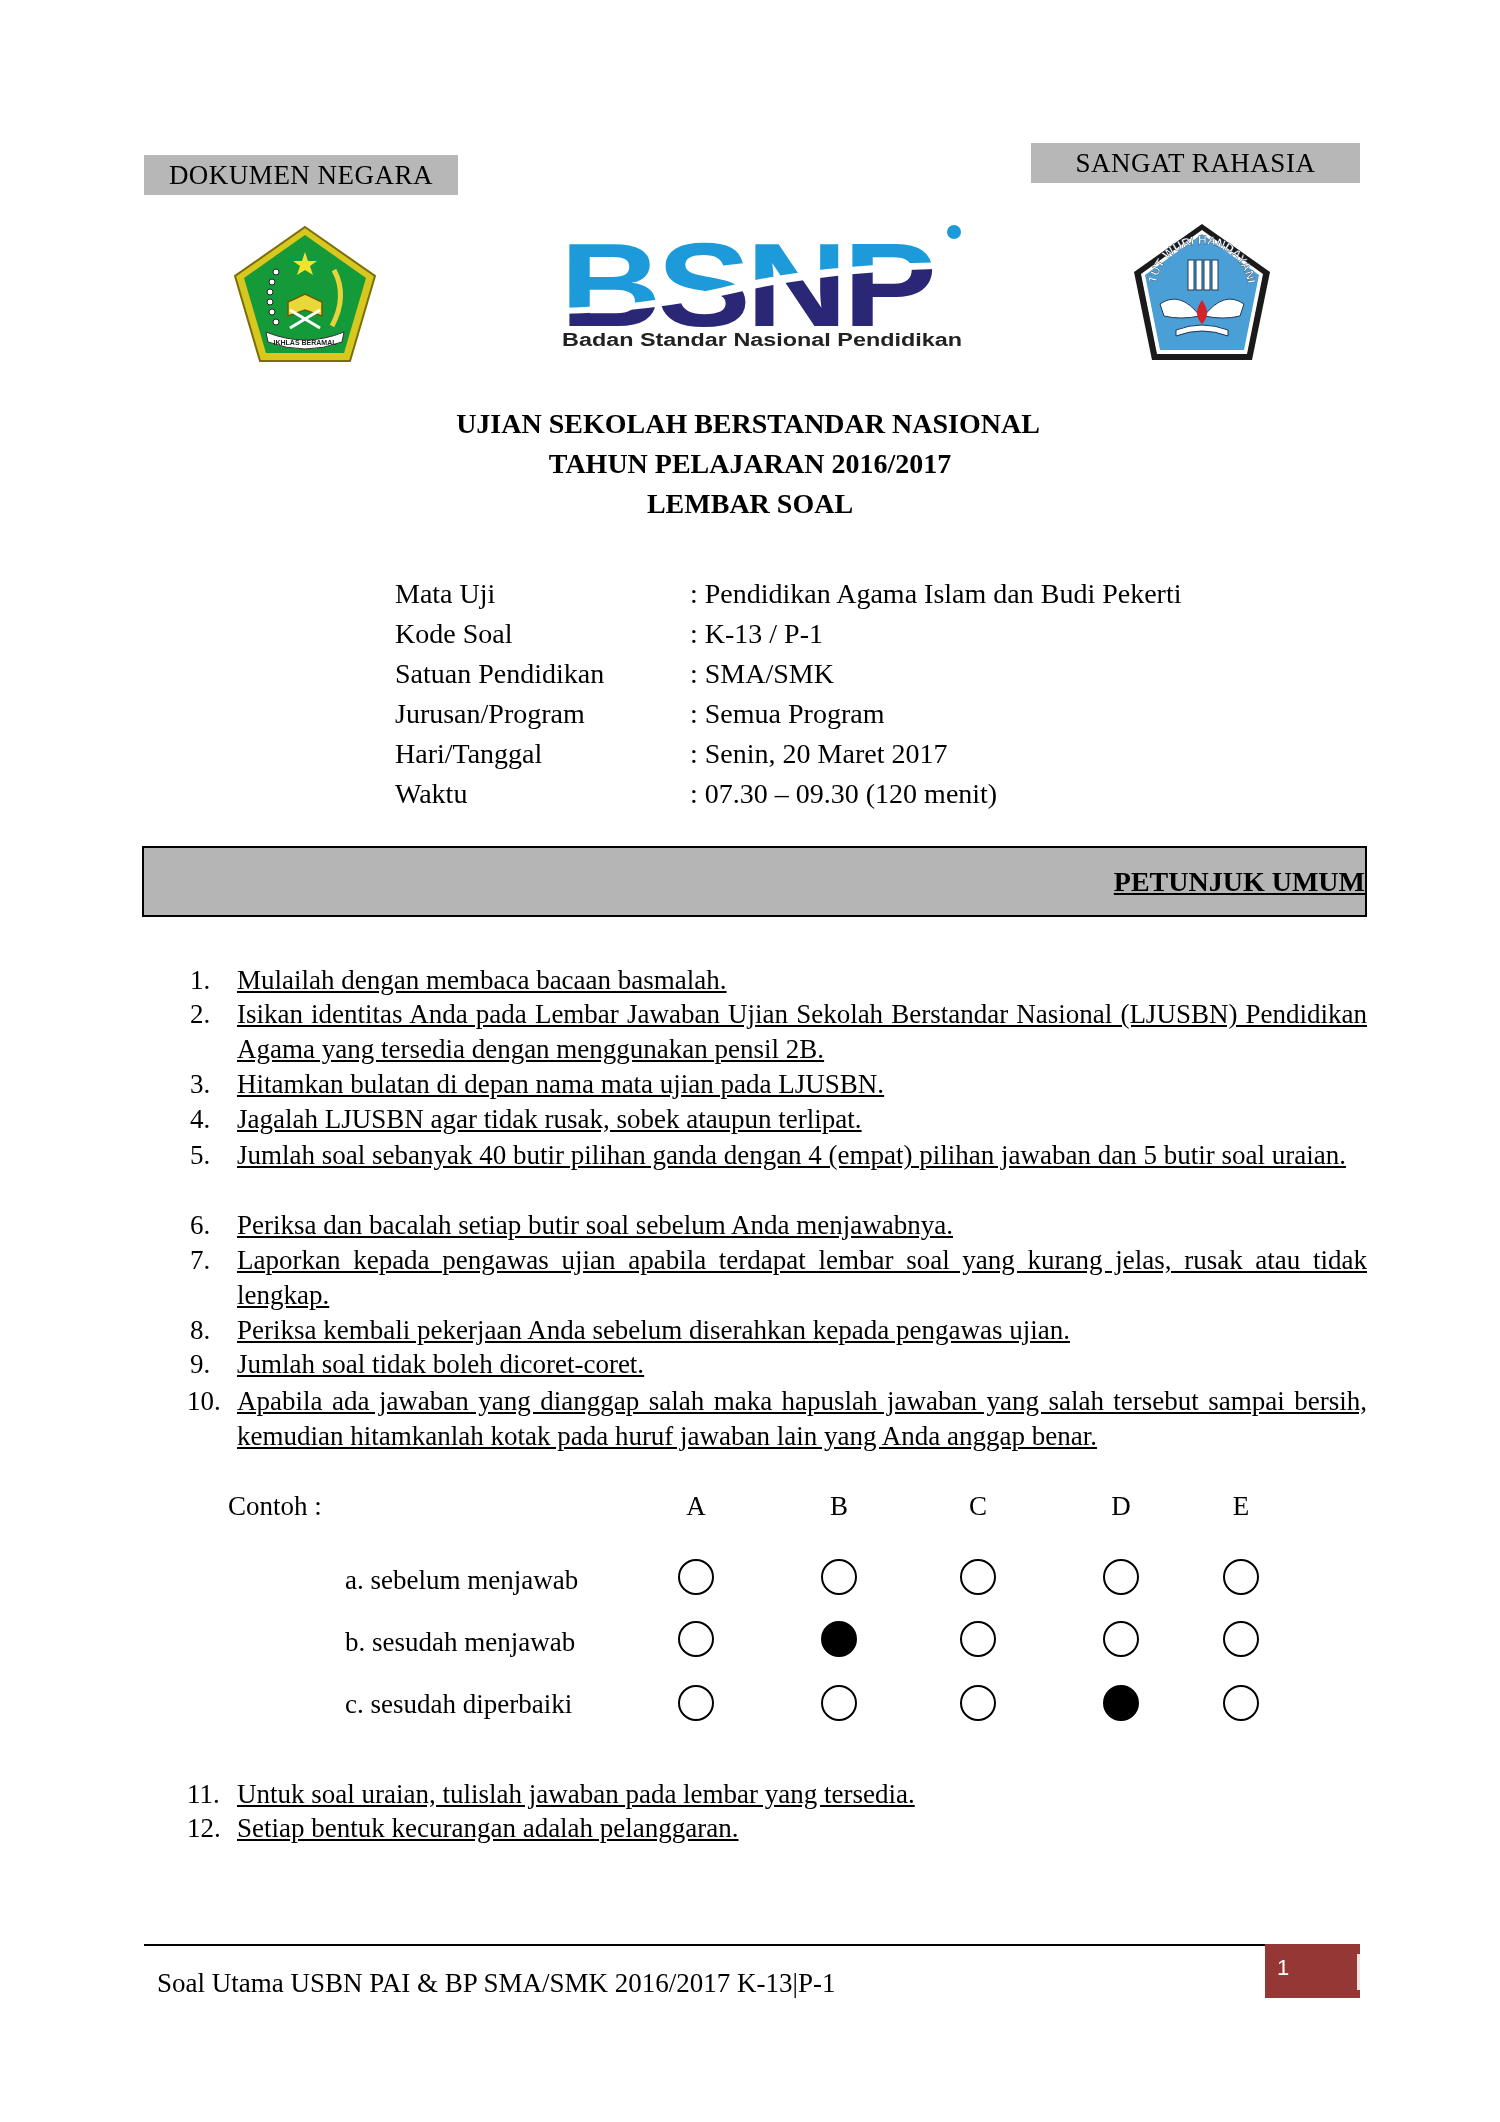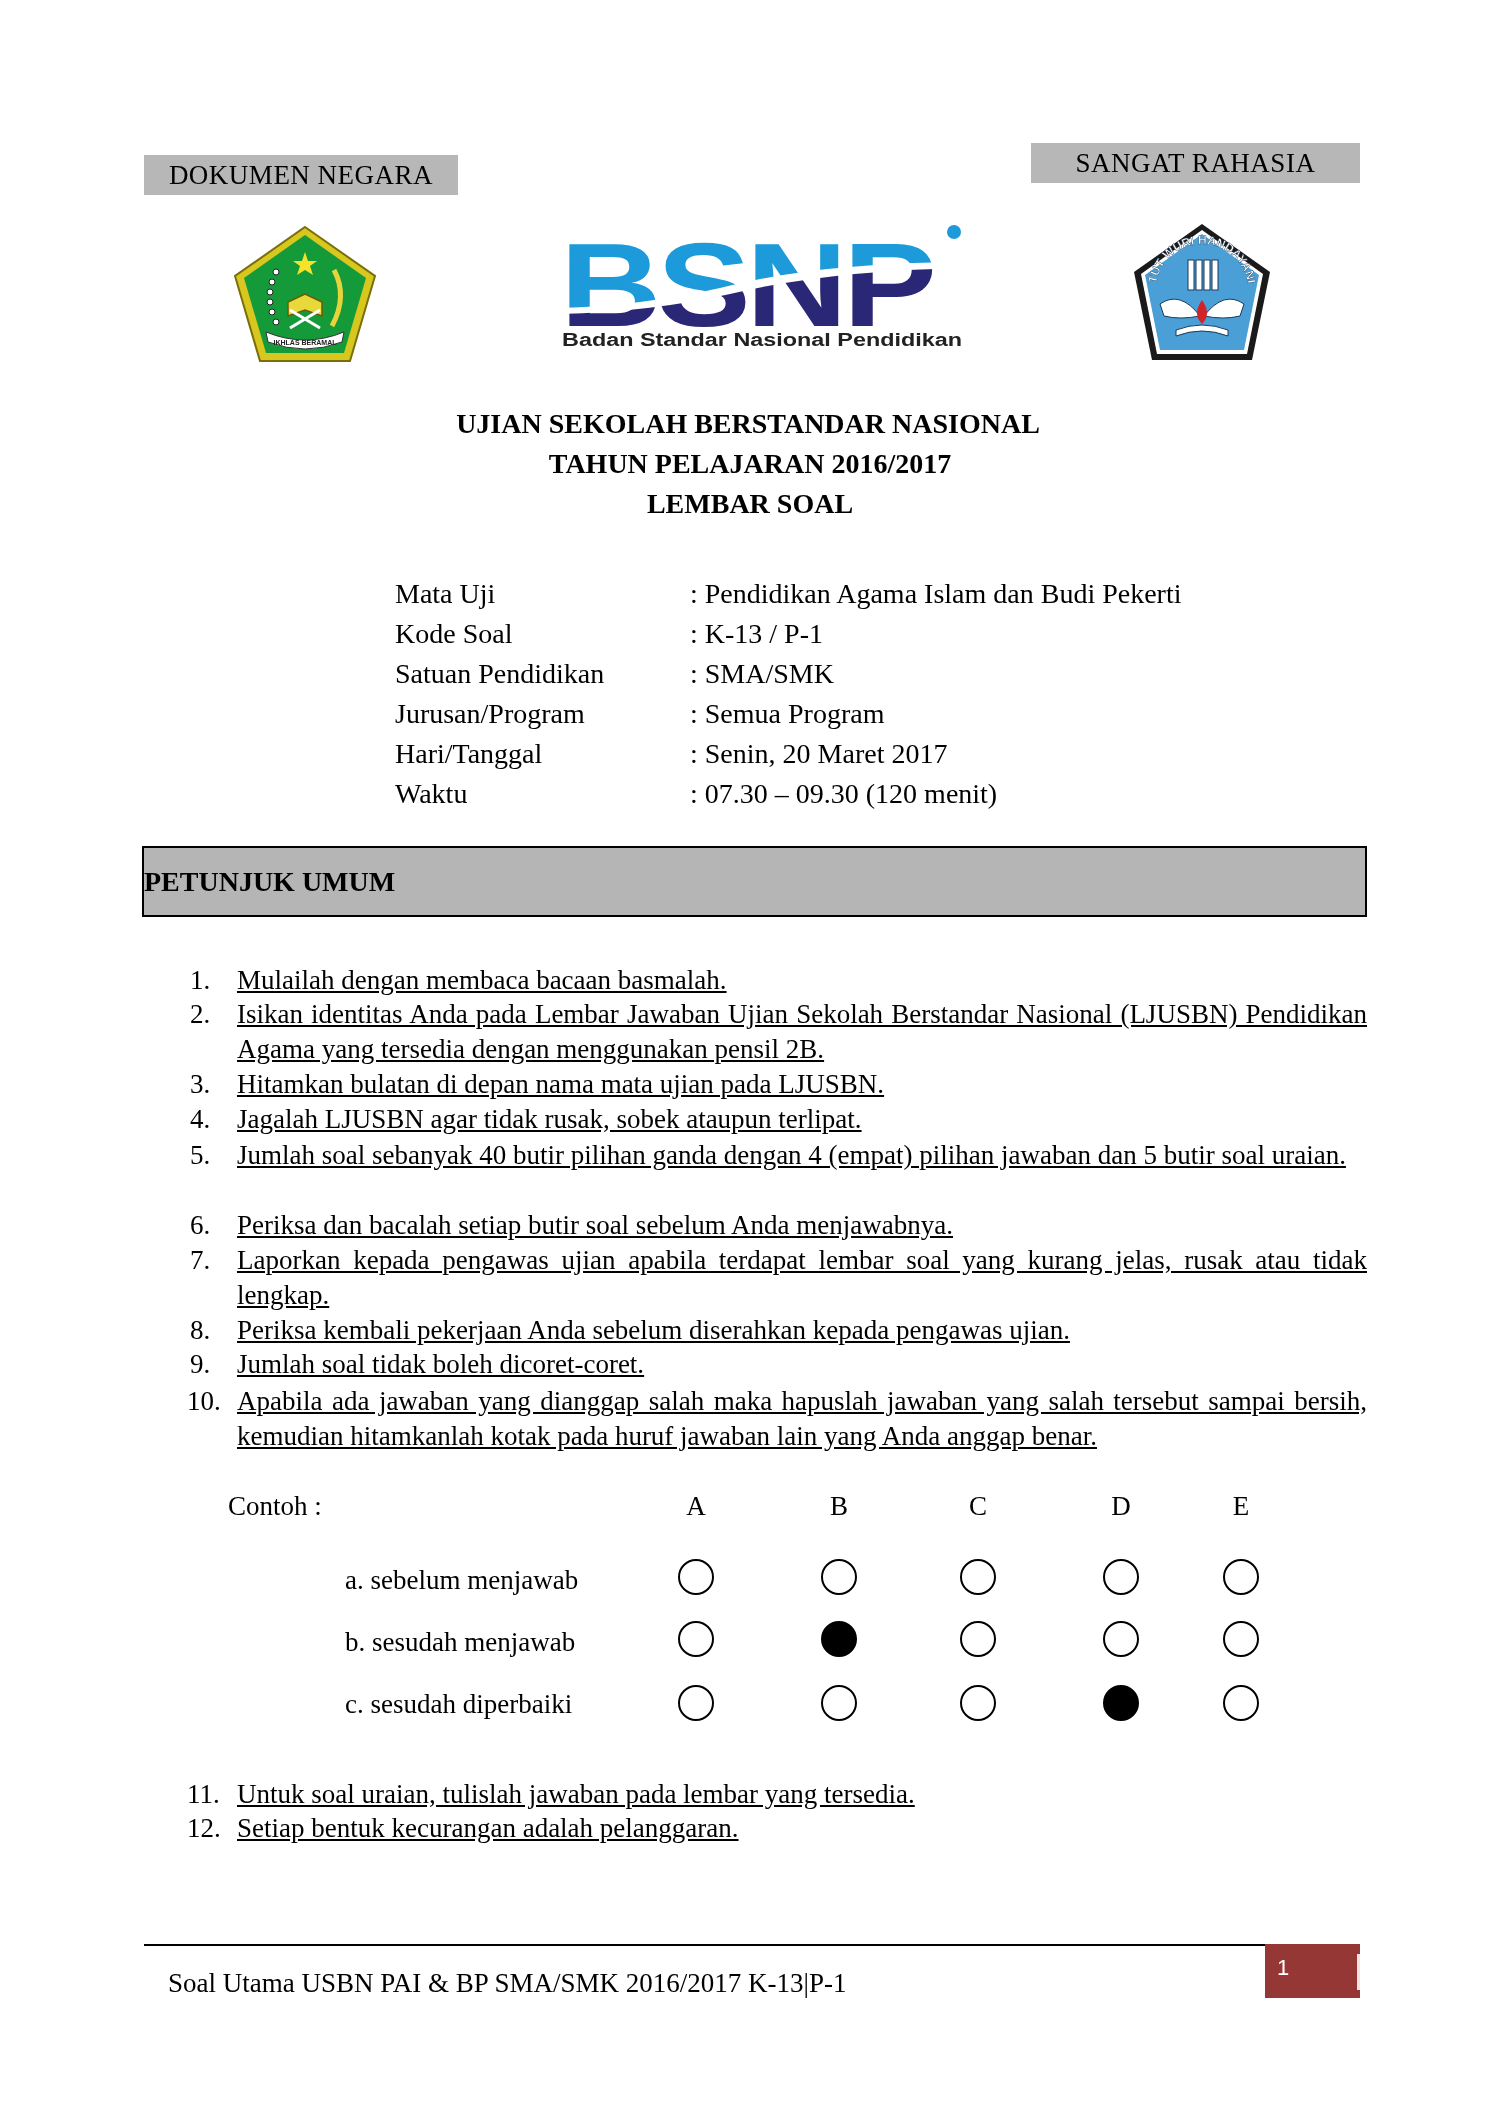--- a/index.html
+++ b/index.html
@@ -27,39 +27,39 @@
   #title-2 { top: 444px; text-align: center; }
   #title-3 { top: 484px; }
 
   .id-row { position: absolute; left: 395px; height: 40px; font-size: 28px; line-height: 40px; white-space: nowrap; }
   .id-label { position: absolute; left: 0; }
   .id-value { position: absolute; left: 295px; }
 
   #petunjuk-box {
     position: absolute; left: 142px; top: 846px; width: 1221px; height: 67px;
     background: #b5b5b5; border: 2px solid #000;
-    text-align: left; font-weight: bold; font-size: 28px; line-height: 67px;
+    text-align: right; font-weight: bold; font-size: 28px; line-height: 67px; text-decoration: underline;
   }
 
   .li { position: absolute; left: 190px; width: 1180px; font-size: 27px; line-height: 34.5px; }
   .li .num { position: absolute; left: 0; top: 0; }
   .li .txt { position: absolute; left: 47px; width: 1130px; text-align: justify; text-align-last: left; text-decoration: underline; }
   .li.two .num { left: -3px; }
 
   #contoh-label { position: absolute; left: 228px; top: 1489px; font-size: 27px; line-height: 34px; }
   .col-head { position: absolute; top: 1489px; width: 40px; margin-left: -20px; text-align: center; font-size: 27px; line-height: 34px; }
   .ex-label { position: absolute; left: 345px; font-size: 27px; line-height: 34px; white-space: nowrap; }
   .bubble {
     position: absolute; width: 32px; height: 32px; margin-left: -18px; margin-top: -18px;
     border: 2px solid #000; border-radius: 50%; box-sizing: content-box;
   }
   .bubble.filled { background: #000; }
 
   #footer-line { position: absolute; left: 144px; top: 1944px; width: 1122px; height: 2px; background: #000; }
-  #footer-text { position: absolute; left: 168px; top: 1966px; font-size: 27px; line-height: 34px; white-space: nowrap; }
+  #footer-text { position: absolute; left: 157px; top: 1966px; font-size: 27px; line-height: 34px; white-space: nowrap; }
   #page-num-box {
     position: absolute; left: 1265px; top: 1944px; width: 95px; height: 54px; background: #953735;
   }
   #page-num-box .edge { position: absolute; right: 0; top: 10px; width: 3px; height: 36px; background: #f3e3e3; }
   #page-num {
     position: absolute; left: 12px; top: 10px; color: #fff; font-family: "Liberation Sans", sans-serif;
     font-size: 22px; line-height: 28px;
   }
 </style>
 </head>

